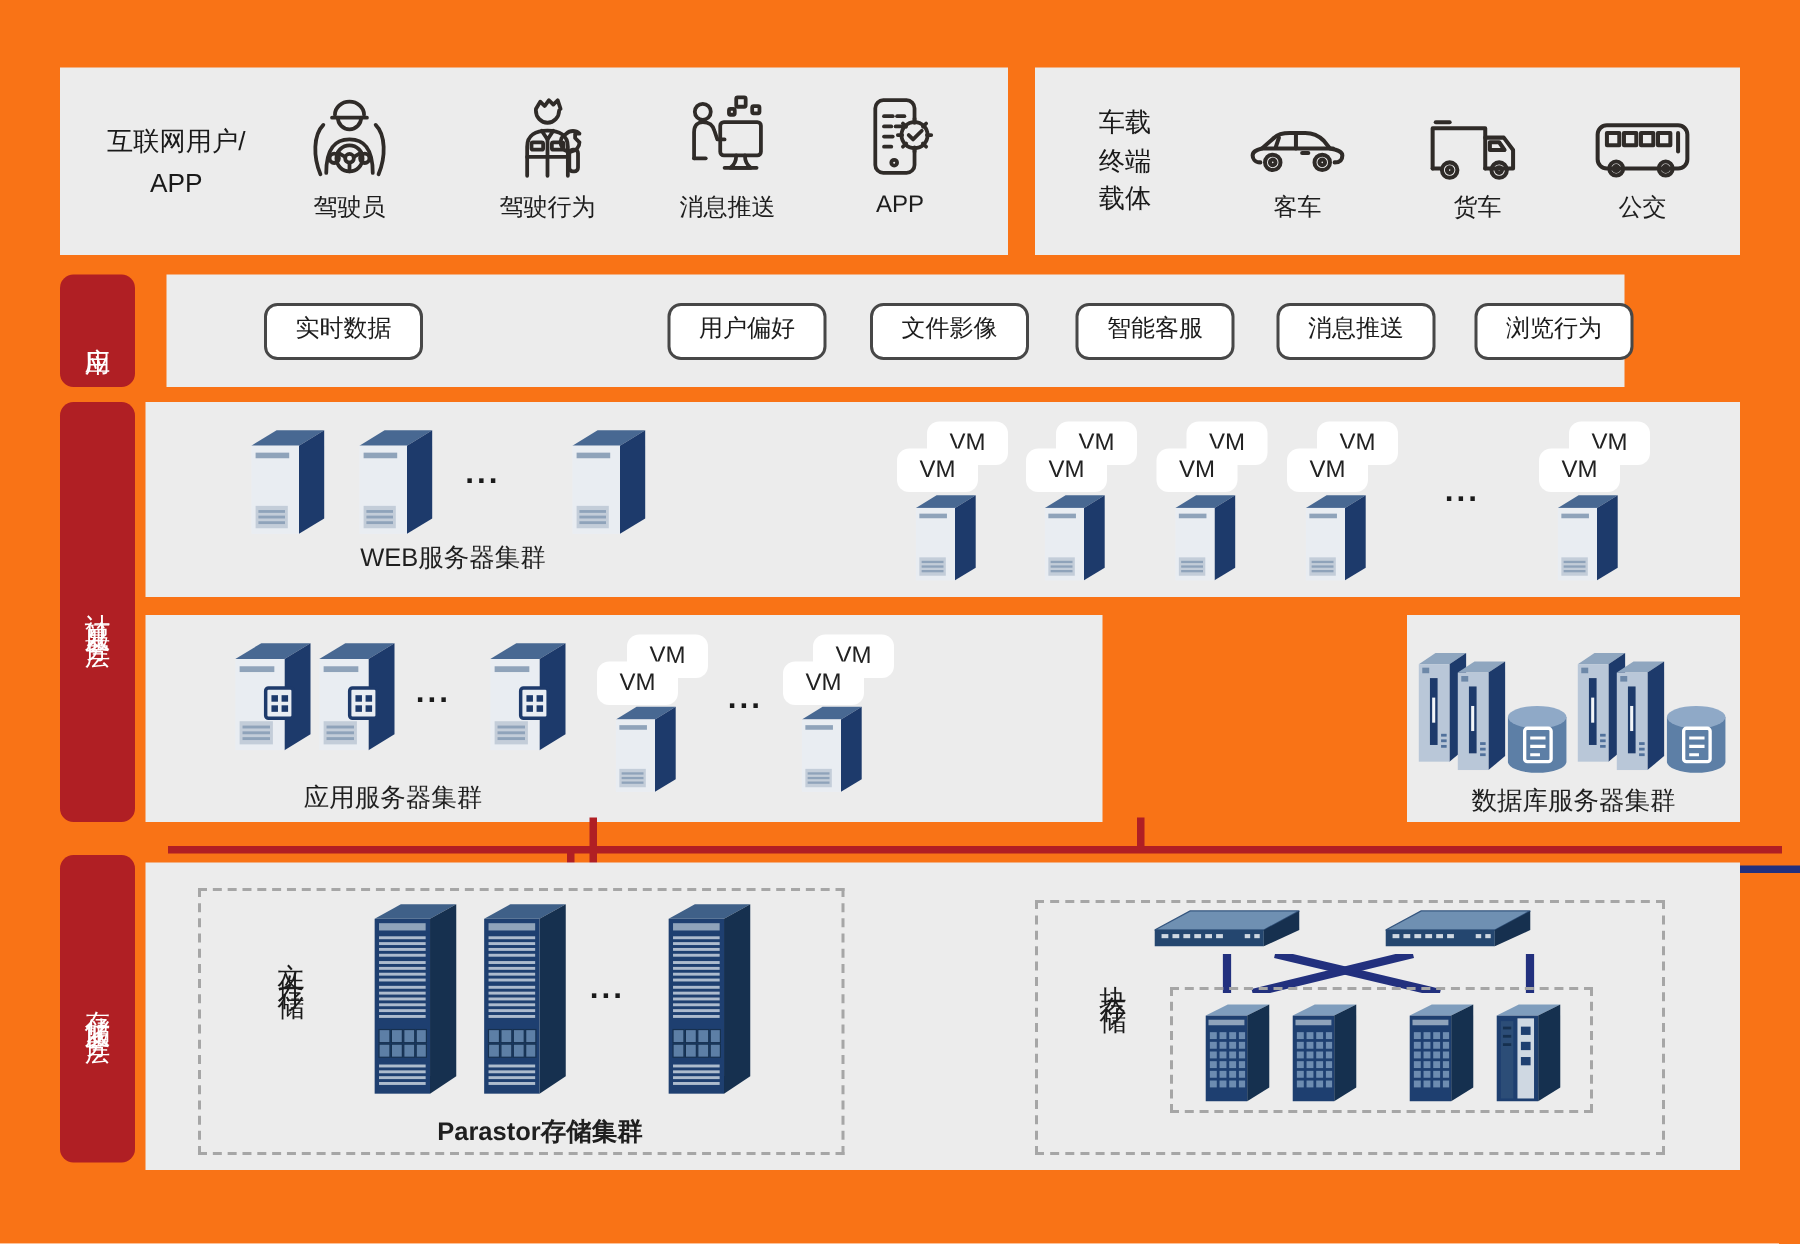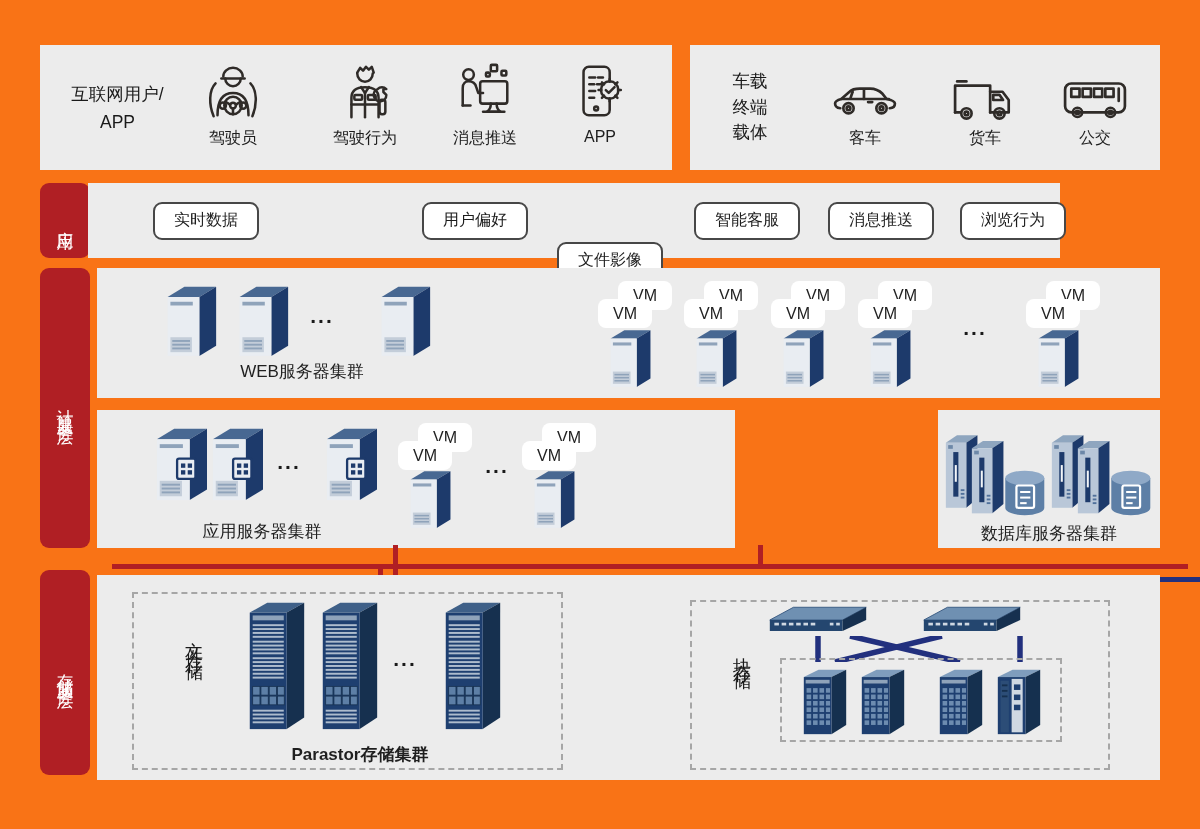--- a/index.html
+++ b/index.html
@@ -375,24 +375,24 @@
             <use href="#sym-bus" width="64" height="44"></use>
           </svg>
       </span>
       <span class="icon-label">公交</span>
     </div>
   </div>
 
   <div class="tag" style="left:40px;top:183px;width:50px;height:75px;">
     <span class="vtext" style="letter-spacing:3px;">应用</span>
   </div>
-  <div class="panel" style="left:88px;top:183px;width:972px;height:75px;">
+  <div class="panel" style="left:111px;top:183px;width:972px;height:75px;font-family:Liberation Mono, monospace;">
     <div class="pill" style="left:65px;top:19px;">实时数据</div>
     <div class="pill" style="left:334px;top:19px;">用户偏好</div>
-    <div class="pill" style="left:469px;top:19px;margin-top:40px;">文件影像</div>
+    <div class="pill" style="left:469px;top:19px;">文件影像</div>
     <div class="pill" style="left:606px;top:19px;">智能客服</div>
     <div class="pill" style="left:872px;top:19px;">浏览行为</div>
     <div class="pill" style="left:740px;top:19px;">消息推送</div>
   </div>
 
   <div class="tag" style="left:40px;top:268px;width:50px;height:280px;">
     <span class="vtext">计算服务层</span>
   </div>
 
   <div class="panel" style="left:97px;top:268px;width:1063px;height:130px;">

